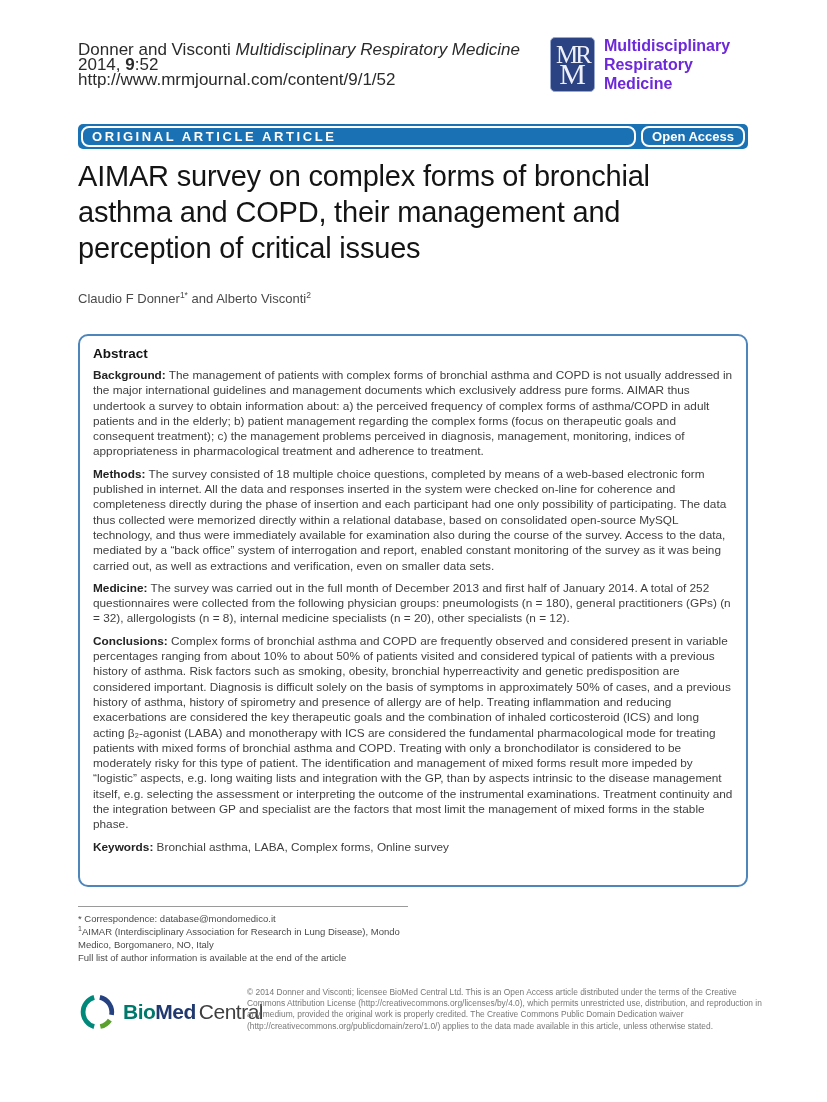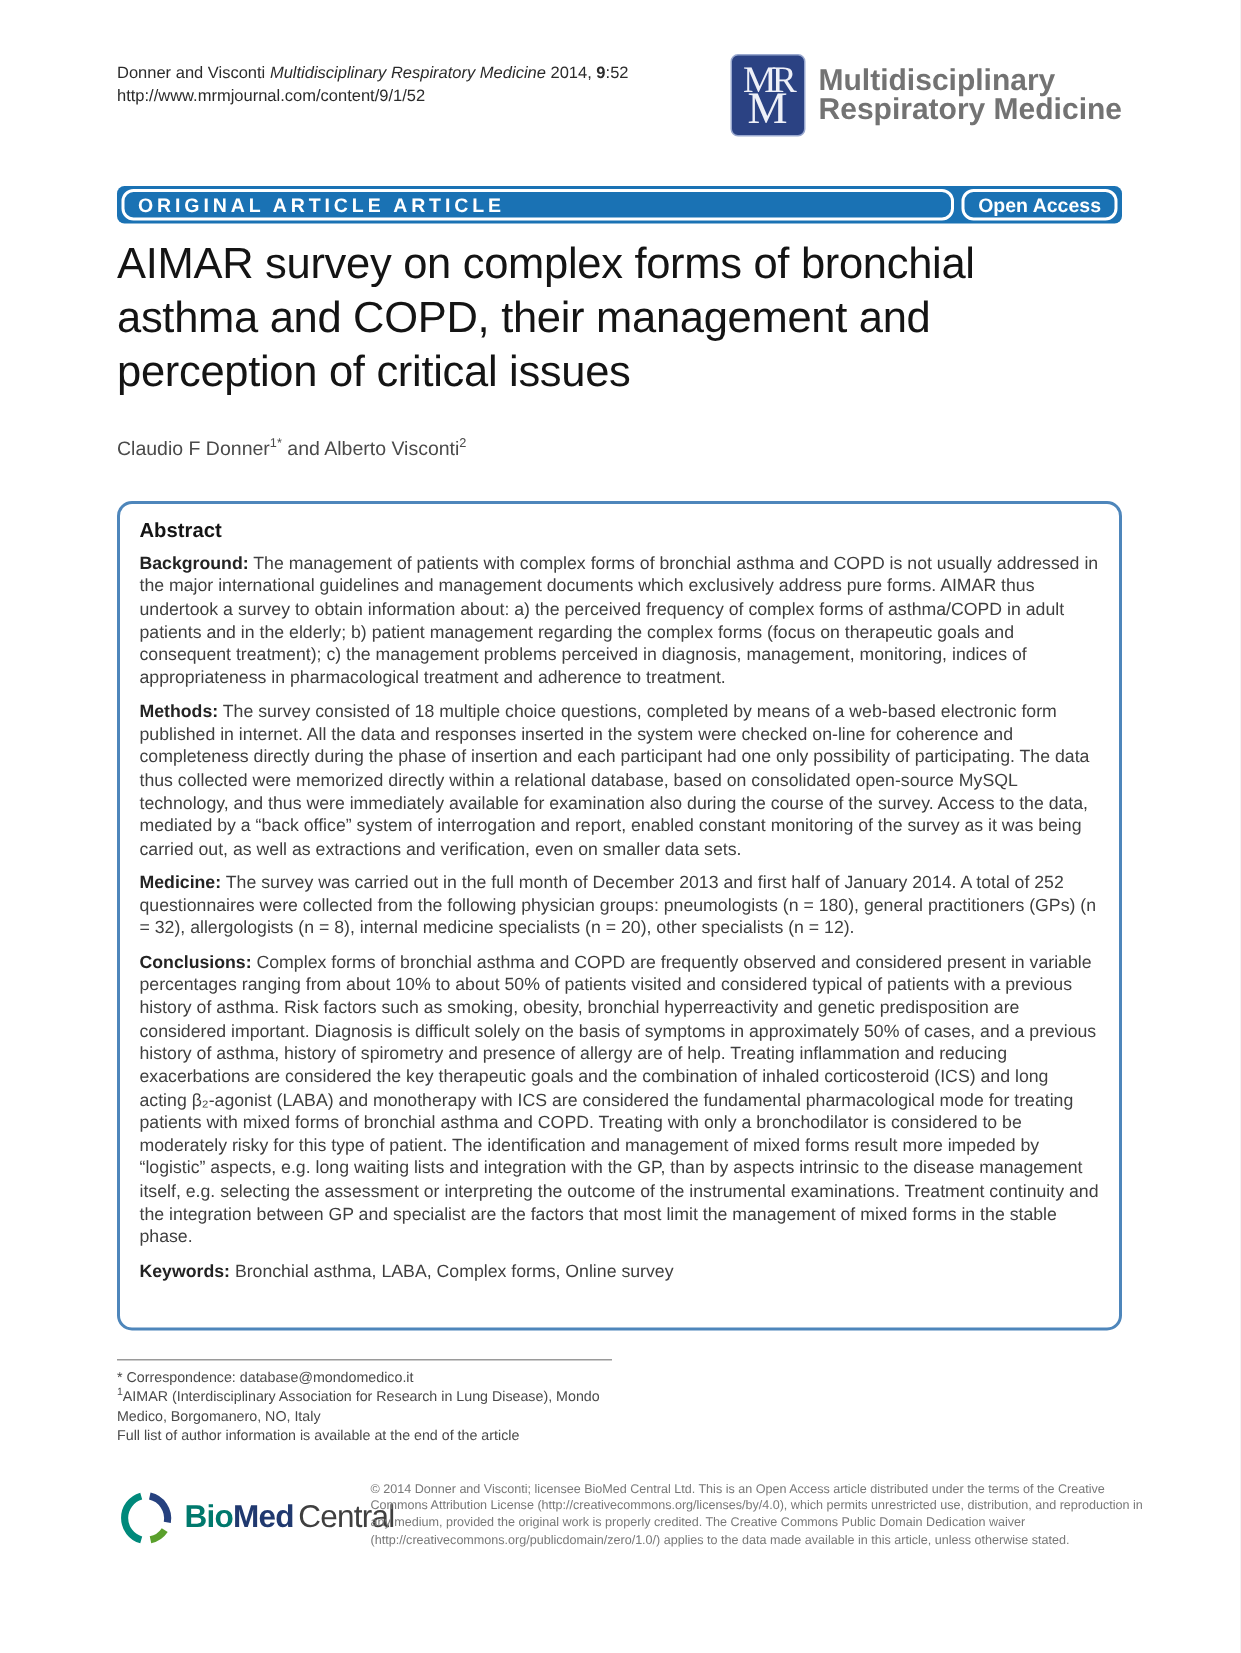--- a/index.html
+++ b/index.html
@@ -2,29 +2,29 @@
 <html><head>
 <meta charset="utf-8">
 <style>
   html,body{margin:0;padding:0;background:#e9e9e9;}
   .page{position:relative;width:827px;height:1102px;background:#ffffff;margin:0 auto;
         font-family:"Liberation Sans", sans-serif;overflow:hidden;}
 
   
   .masthead{position:absolute;left:78px;top:36px;width:670px;display:flex;
             justify-content:space-between;align-items:flex-start;}
-  .citation{font-size:11px;color:#2b2b2b;line-height:15px;padding-top:6px;}
+  .citation{font-size:17px;color:#2b2b2b;line-height:15px;padding-top:6px;}
   .citation i{font-style:italic;}
   .journal-logo{display:flex;align-items:center;gap:9px;}
   .logo-square{width:50px;height:55px;background:#2b4283;border:1px solid #9aa9cf;
                border-radius:5px;color:#eef0f8;font-family:"Liberation Serif", serif;
                text-align:center;box-sizing:border-box;}
   .logo-square .mr{font-size:25px;line-height:25px;margin-top:4px;letter-spacing:-3px;}
   .logo-square .m{font-size:30px;line-height:24px;margin-top:-5px;}
-  .logo-text{color:#737373;font-weight:bold;font-size:20px;line-height:19px;}
+  .logo-text{color:#6d28d9;font-weight:bold;font-size:16px;line-height:19px;}
 
   
   .banner{position:absolute;left:78px;top:124px;width:670px;height:25px;background:#1a72b4;
           border-radius:5px;display:flex;align-items:center;box-sizing:border-box;padding:2px 3px;}
   .banner-label-box{flex:1;border:2px solid #ffffff;border-radius:8px;height:21px;
                     display:flex;align-items:center;padding:0 9px;box-sizing:border-box;margin-right:5px;}
   .banner-label{color:#ffffff;font-weight:bold;font-size:13px;letter-spacing:2.6px;white-space:nowrap;}
   .open-access-box{border:2px solid #ffffff;border-radius:8px;height:21px;display:flex;
                    align-items:center;padding:0 9px;box-sizing:border-box;}
   .open-access{color:#ffffff;font-weight:bold;font-size:13px;white-space:nowrap;}

